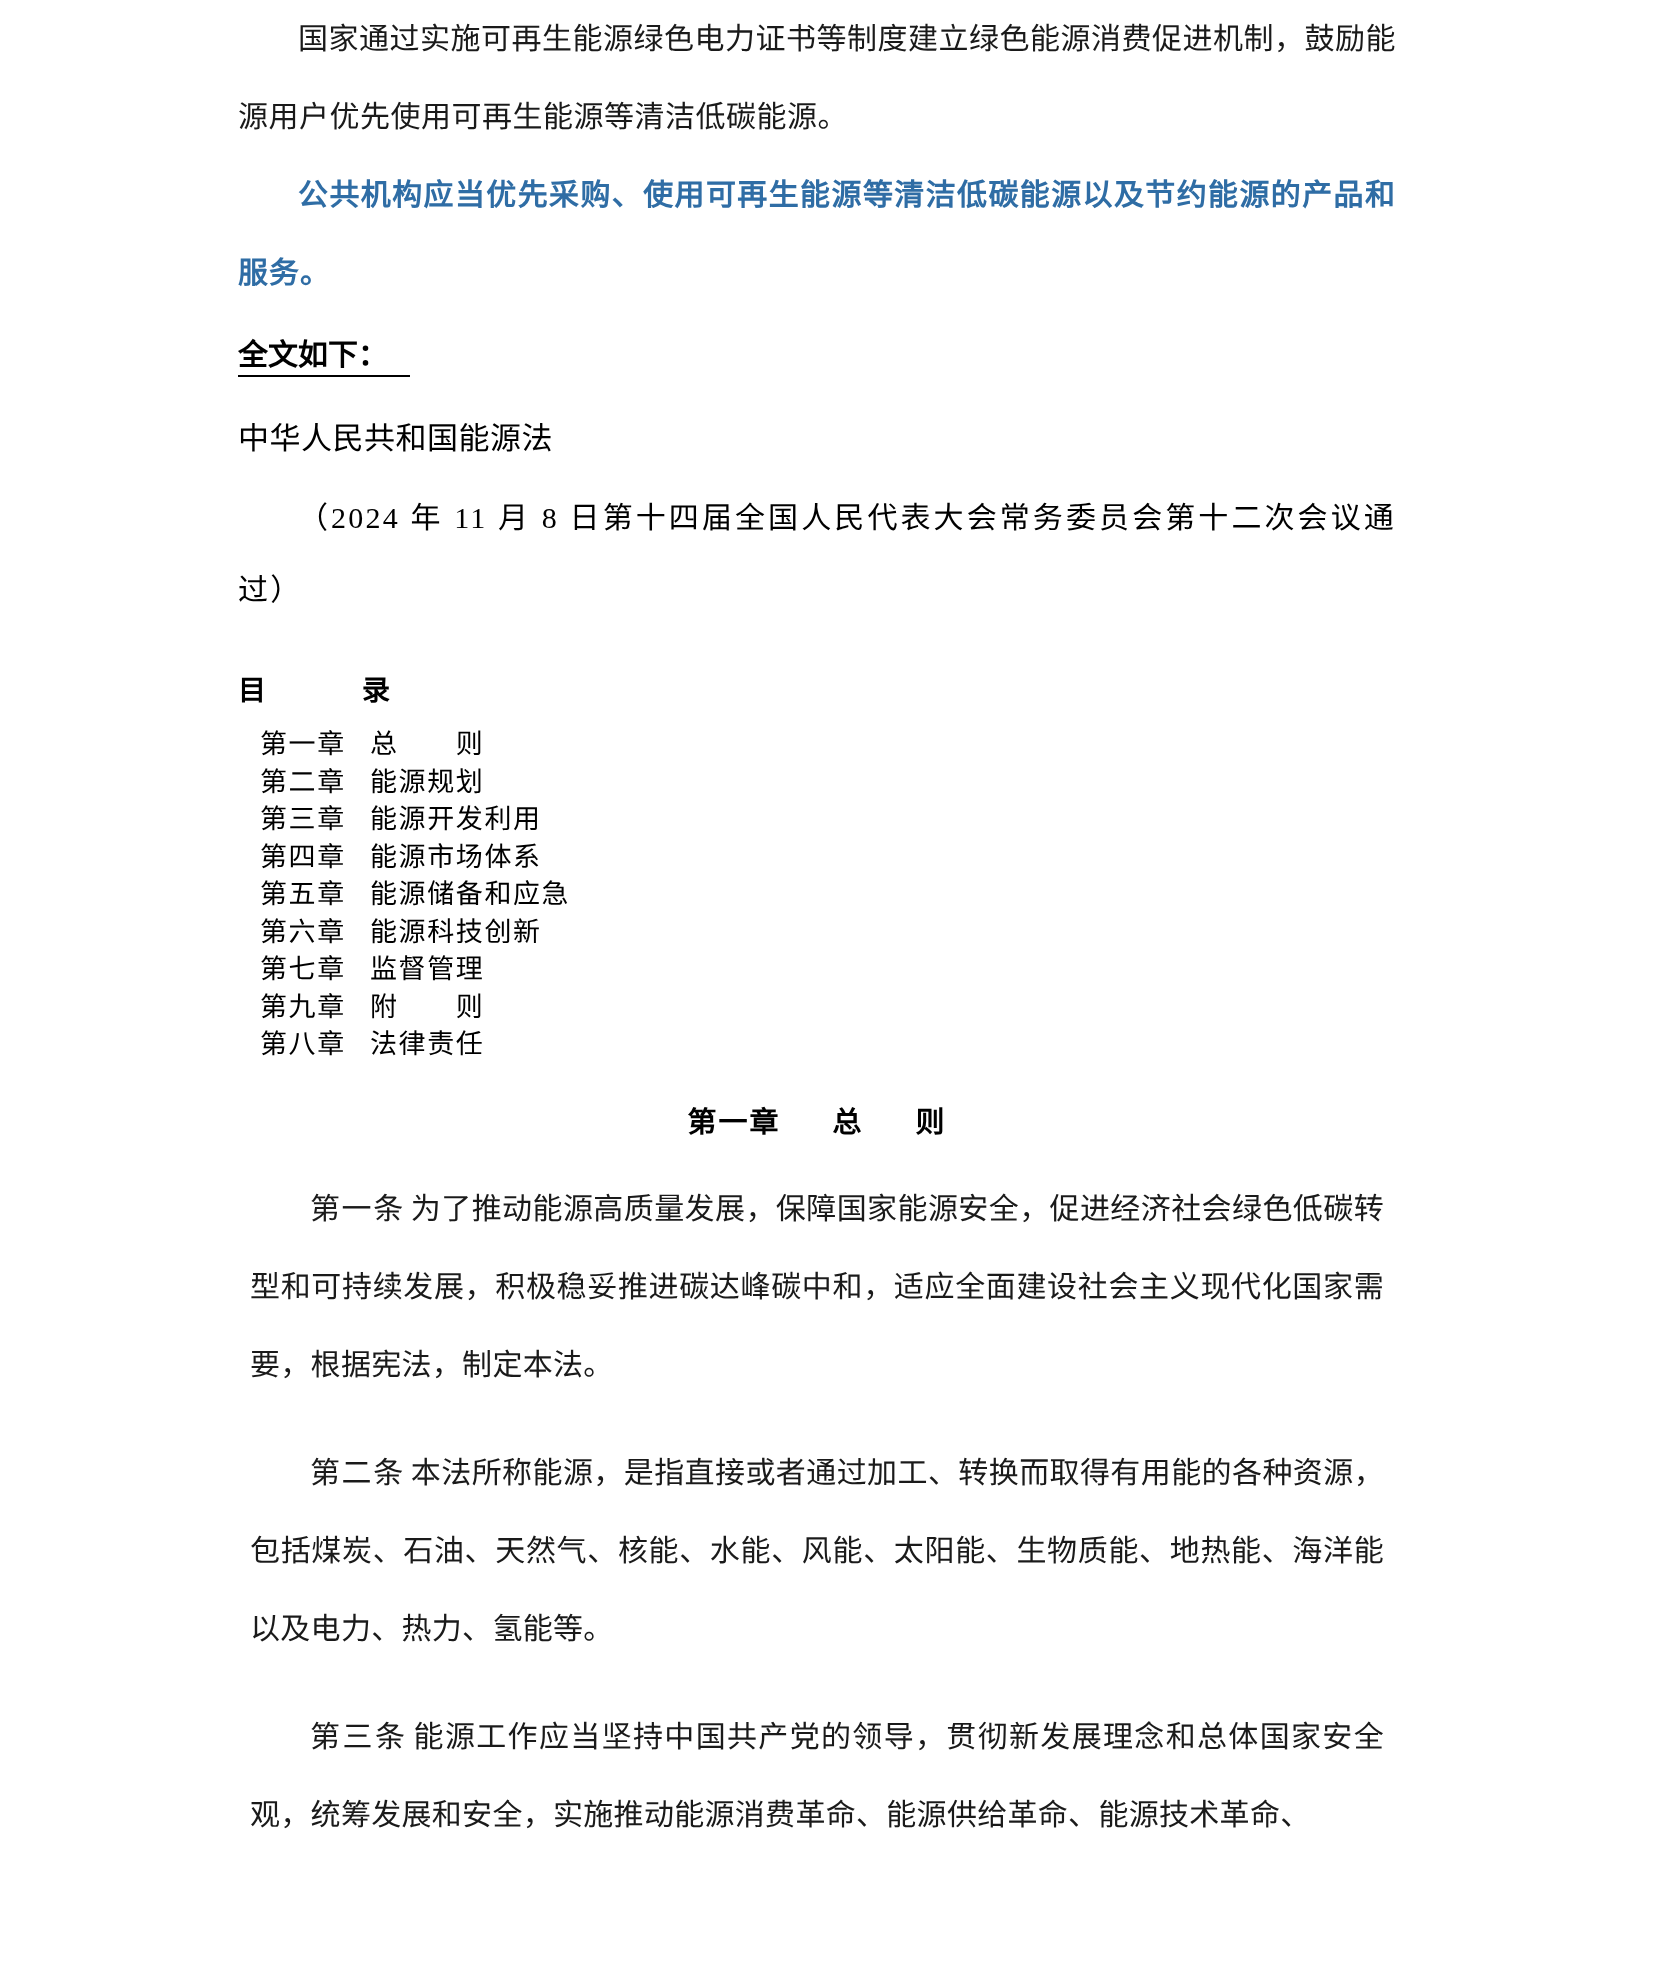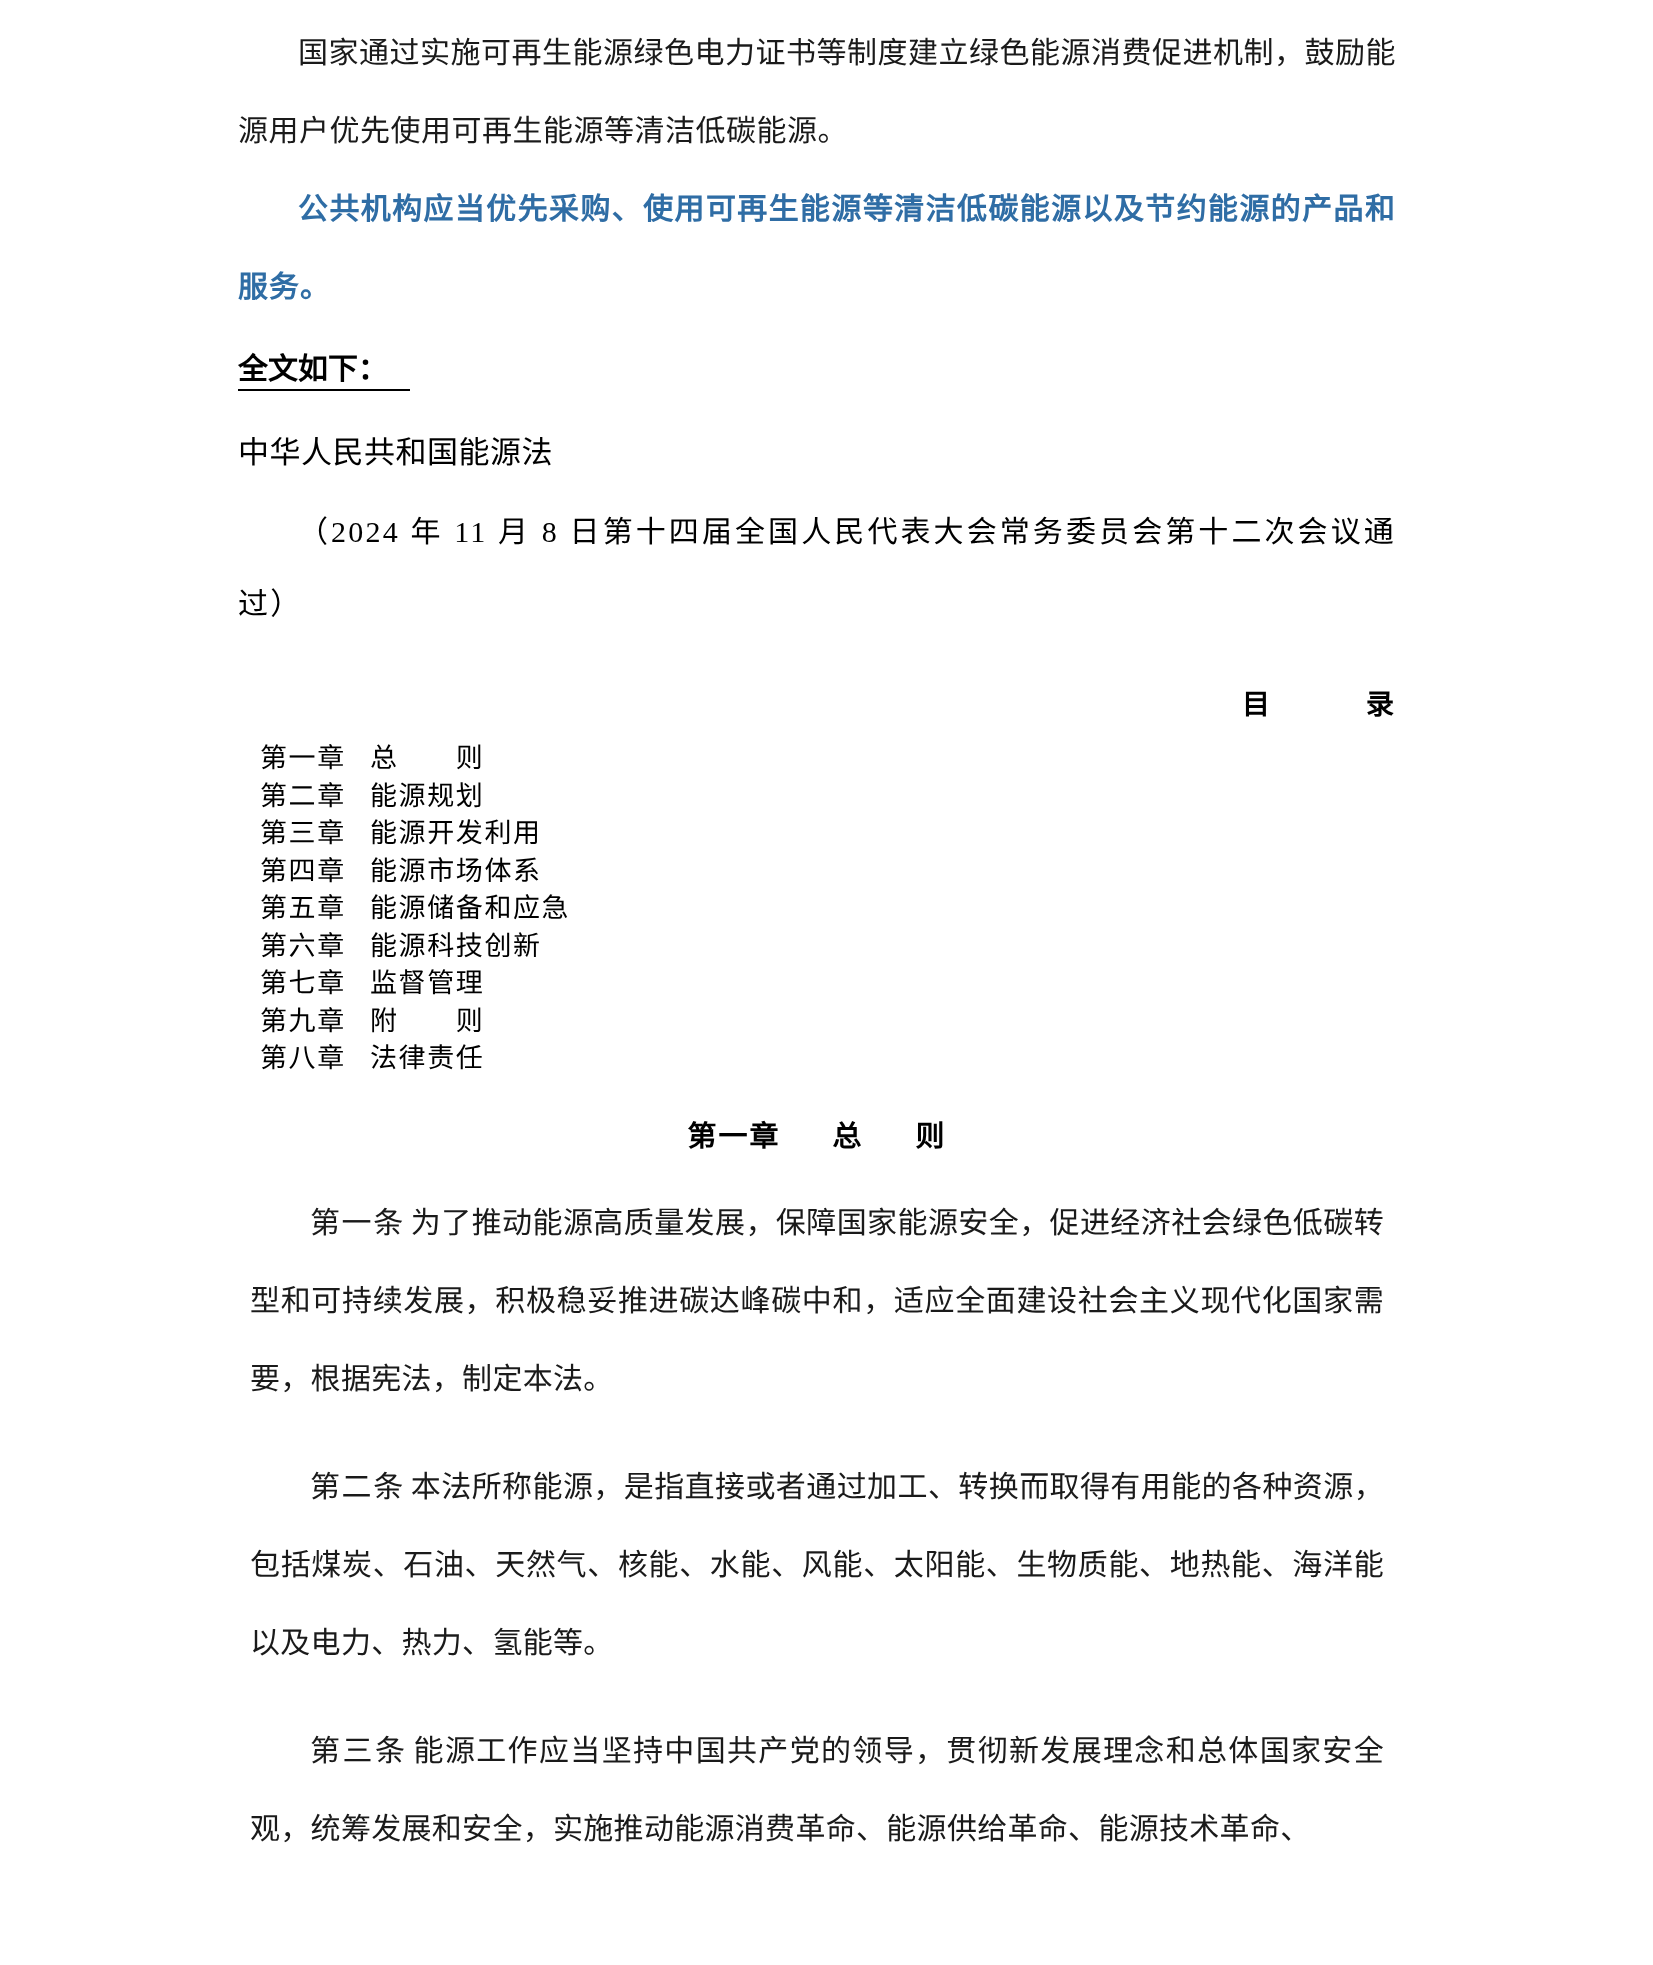--- a/index.html
+++ b/index.html
@@ -38,21 +38,20 @@
     font-size: 30px;
     line-height: 78px;
     letter-spacing: 0.5px;
     text-align: justify;
     text-justify: inter-ideograph;
     text-indent: 2em;
     margin: 0;
     color: #1a1a1a;
   }
   .lead-para.first {
-    padding-top: 14px;
   }
   .lead-para.highlight {
     color: #2f6da5;
     font-weight: bold;
     letter-spacing: 1px;
   }
 
   
   .fulltext-line {
     font-family: "Liberation Sans", "DejaVu Sans", sans-serif;
@@ -89,21 +88,21 @@
     letter-spacing: 2.2px;
     text-align: justify;
     text-justify: inter-ideograph;
     padding-top: 6px;
   }
 
   
   .toc-heading {
     font-family: "Liberation Serif", "DejaVu Serif", serif;
     font-size: 28px;
-    text-align: right;
+    text-align: left;
     margin: 0;
     padding-top: 42px;
     letter-spacing: 2px;
   }
   .toc-heading .gap {
     display: inline-block;
     width: 94px;
   }
 
   

